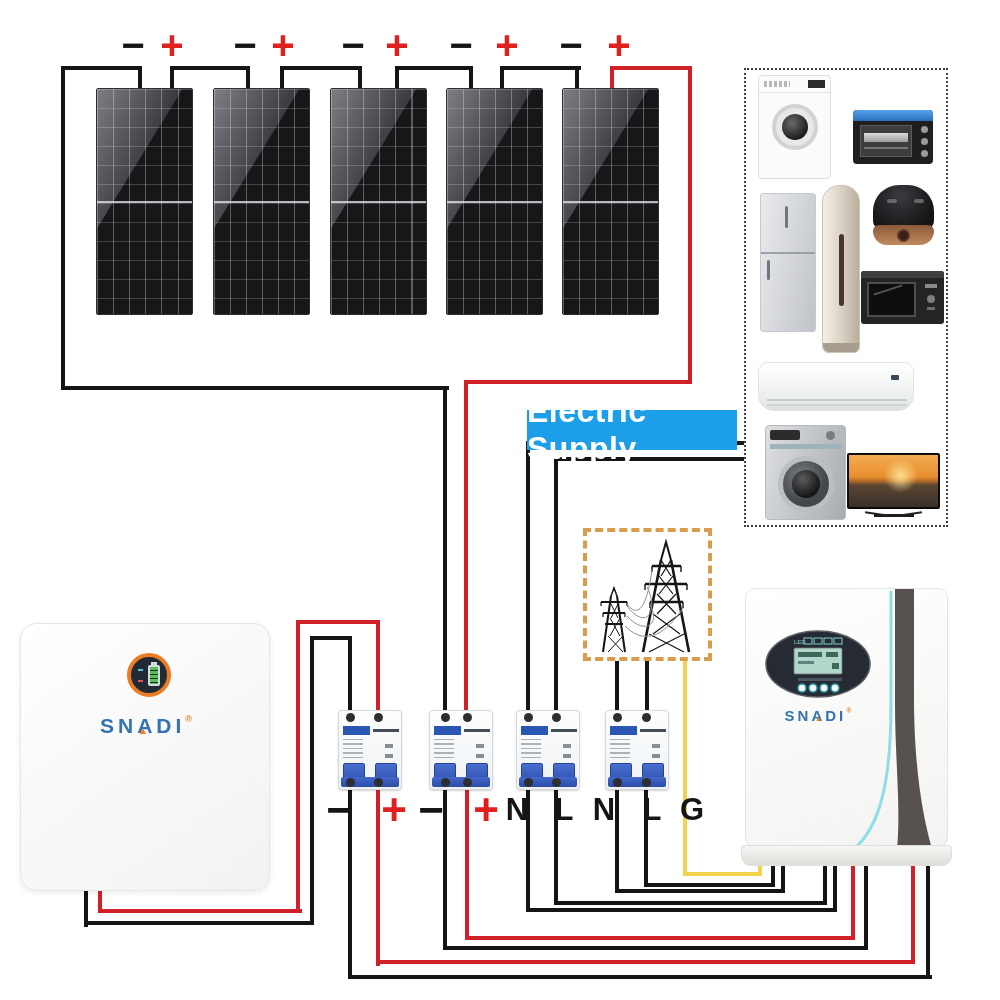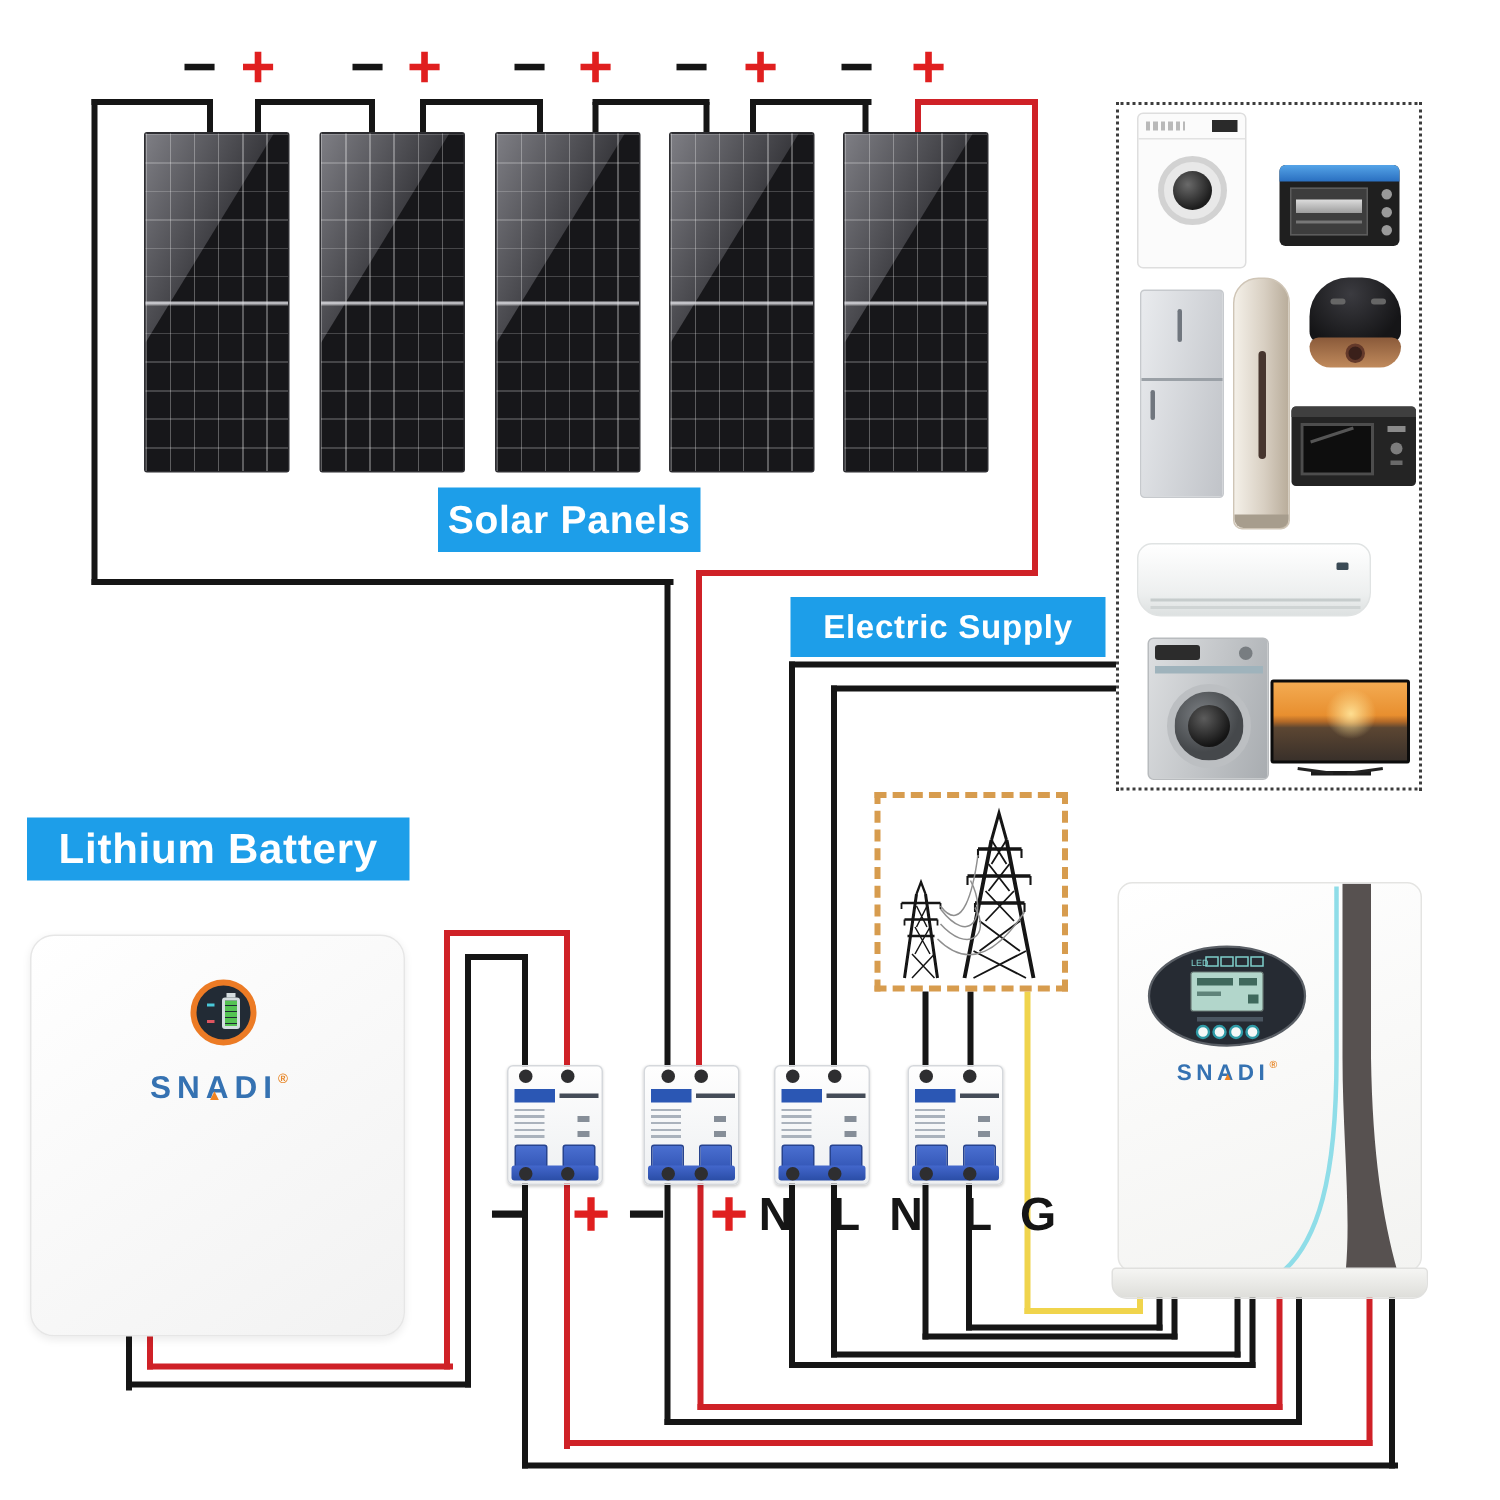--- a/index.html
+++ b/index.html
@@ -156,28 +156,22 @@
   <span class="term pvterm t-plus" style="left:152px">+</span>
   <span class="term pvterm t-minus" style="left:225px">−</span>
   <span class="term pvterm t-plus" style="left:263px">+</span>
   <span class="term pvterm t-minus" style="left:333px">−</span>
   <span class="term pvterm t-plus" style="left:377px">+</span>
   <span class="term pvterm t-minus" style="left:441px">−</span>
   <span class="term pvterm t-plus" style="left:487px">+</span>
   <span class="term pvterm t-minus" style="left:551px">−</span>
   <span class="term pvterm t-plus" style="left:599px">+</span>
 
-  <div class="lbl" style="left:292px;top:325px;width:175px;height:43px;font-size:26px">
-    <span>Solar Panels</span>
-    </div>
-  <div class="lbl" style="left:527px;top:398px;width:210px;height:40px;font-size:22px">
+  <div class="lbl" style="left:527px;top:410px;width:210px;height:40px;font-size:32px">
     <span>Electric Supply</span>
-    </div>
-  <div class="lbl" style="left:18px;top:545px;width:255px;height:42px;font-size:28px">
-    <span>Lithium Battery</span>
     </div>
 
   <div class="abs" style="left:583px;top:528px;width:129px;height:133px;background:#fff;border:4px dashed #d79c4e">
     <svg width="121" height="125" viewBox="0 0 121 125">
       <g stroke="#151515" fill="none">
         <path d="M56,120 L74,28 M102,120 L84,28" stroke-width="2.6"></path>
         <path d="M74,28 L79,10 L84,28" stroke-width="2"></path>
         <path d="M65,34 H94 M58,52 H100 M63,70 H96" stroke-width="2.4"></path>
         <path d="M65,34 v6 M94,34 v6 M58,52 v6 M100,52 v6 M63,70 v6 M96,70 v6" stroke-width="1.4"></path>
         <path d="M74,28 L84,44 M84,28 L74,44 M72,44 L86,62 M86,44 L72,62 M70,62 L89,82 M89,62 L70,82 M66,82 L93,102 M93,82 L66,102 M62,102 L97,120 M97,102 L62,120" stroke-width="1.2"></path>

